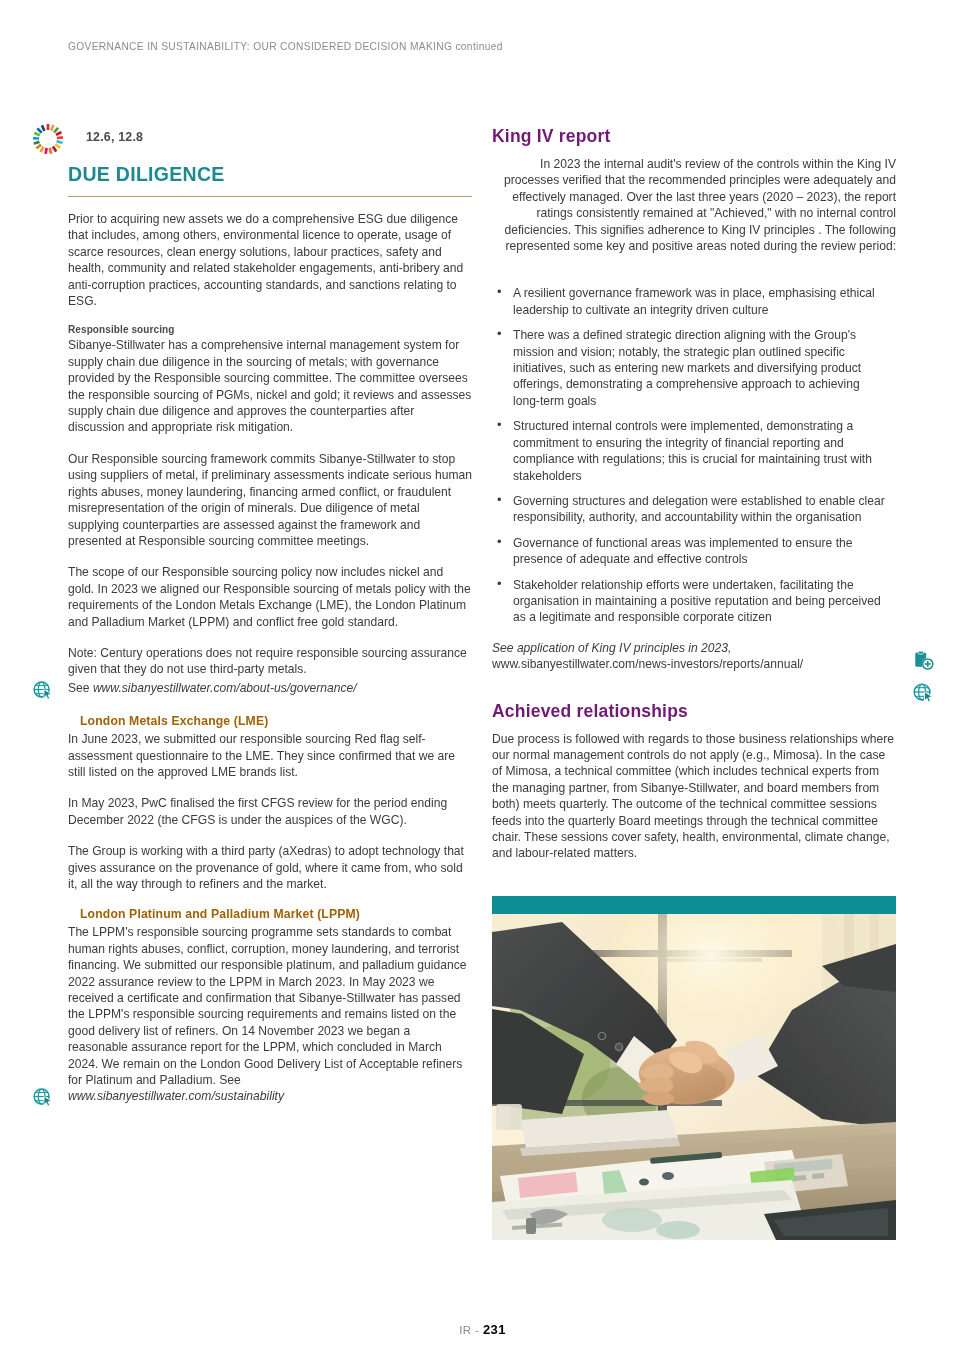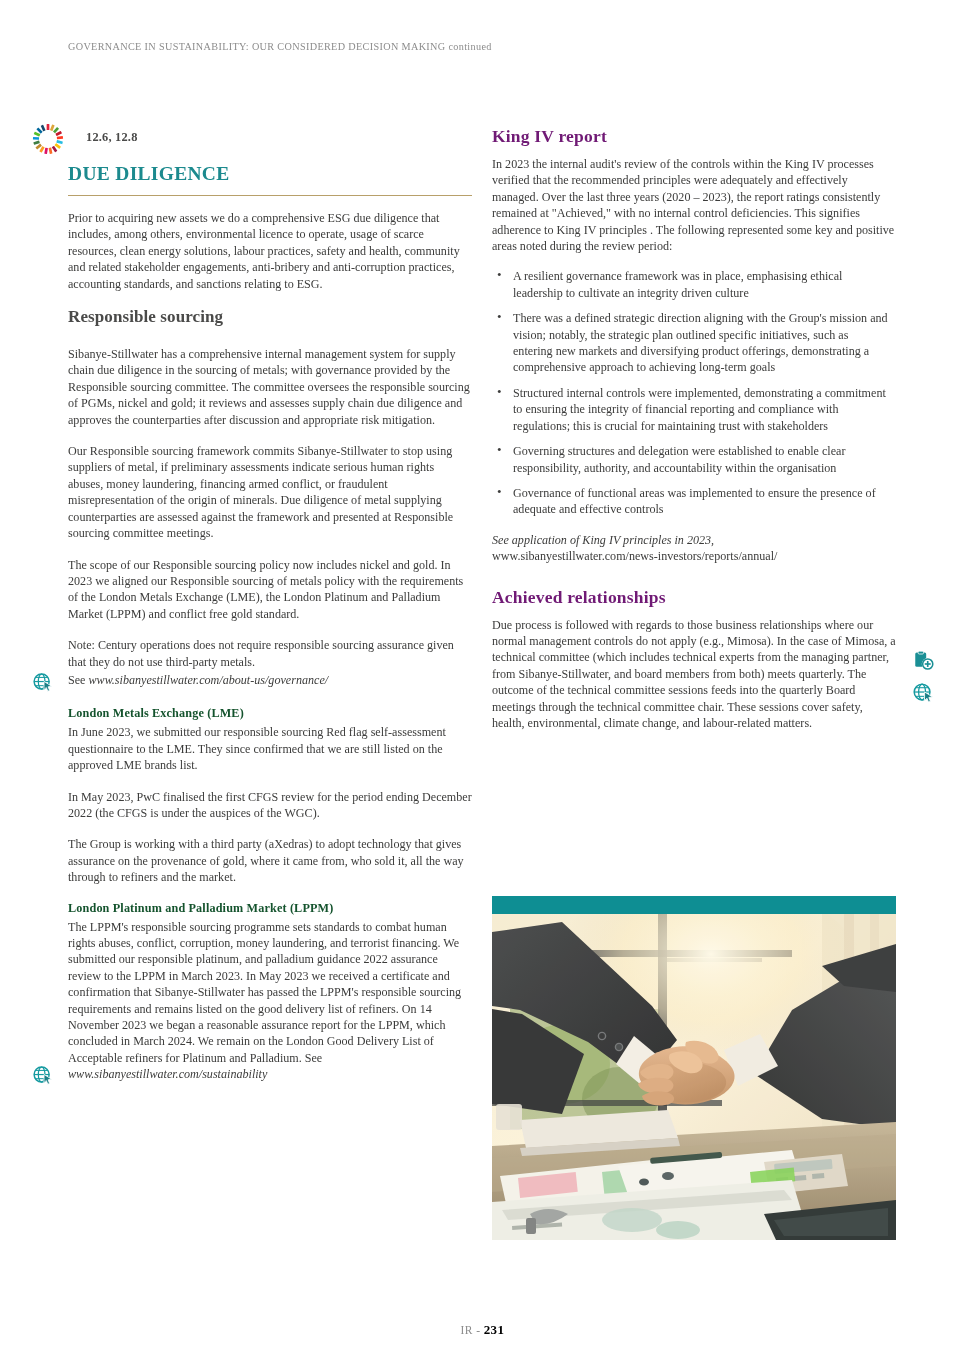--- a/index.html
+++ b/index.html
@@ -7,21 +7,21 @@
   body {
     width: 965px;
     height: 1365px;
     background: #ffffff;
     font-family: "Liberation Sans", sans-serif;
     color: #3c3c3b;
     position: relative;
     overflow: hidden;
   }
 
-  .page { position: relative; width: 965px; height: 1263px; font-family: Liberation Serif, serif; }
+  .page { position: relative; width: 965px; height: 1263px; }
 
   
   .running-header {
     position: absolute;
     left: 68px; top: 41px;
     font-size: 10.2px;
     letter-spacing: 0.35px;
     color: #8c8c8c;
     white-space: nowrap;
   }
@@ -59,49 +59,49 @@
     color: #1c8a8e;
     letter-spacing: 0.3px;
   }
   .rule-gold {
     margin-top: 10px;
     border-top: 1.2px solid #b8a06a;
     width: 100%;
   }
 
   h2.sub-head {
-    margin: 0 0 19px 0;
-    font-size: 17px;
+    margin: 0 0 2px 0;
+    font-size: 10px;
     font-weight: bold;
     color: #4a4a49;
     letter-spacing: 0.1px;
   }
   h3.gold-head {
-    margin: 0 0 3px 0;
+    margin: 0 0 3px 12px;
     font-size: 12.2px;
     font-weight: bold;
-    color: #14532d;
+    color: #a16207;
     letter-spacing: 0.15px;
   }
   h2.teal-head {
     margin: 0 0 9px 0;
     font-size: 17.5px;
     font-weight: bold;
     color: #701a75;
     letter-spacing: 0.2px;
   }
 
   p.body {
     margin: 0 0 15px 0;
     font-size: 12.1px;
     line-height: 16.4px;
     color: #3c3c3b;
     text-align: left;
   }
-  p.body.tight { margin-bottom: 14px; }
+  p.body.tight { margin-bottom: 31px; text-align: right; }
   p.note { margin-bottom: 2px; }
 
   .italic { font-style: italic; }
 
   
   ul.bullets {
     margin: 0 8px 14px 0;
     padding: 0;
     list-style: none;
   }
@@ -290,23 +290,24 @@
 
     <h2 class="teal-head">King IV report</h2>
     <p class="body tight">In 2023 the internal audit's review of the controls within the King IV processes verified that the recommended principles were adequately and effectively managed. Over the last three years (2020 – 2023), the report ratings consistently remained at "Achieved," with no internal control deficiencies. This signifies adherence to King IV principles . The following represented some key and positive areas noted during the review period:</p>
 
     <ul class="bullets">
       <li>A resilient governance framework was in place, emphasising ethical leadership to cultivate an integrity driven culture</li>
       <li>There was a defined strategic direction aligning with the Group's mission and vision; notably, the strategic plan outlined specific initiatives, such as entering new markets and diversifying product offerings, demonstrating a comprehensive approach to achieving long-term goals</li>
       <li>Structured internal controls were implemented, demonstrating a commitment to ensuring the integrity of financial reporting and compliance with regulations; this is crucial for maintaining trust with stakeholders</li>
       <li>Governing structures and delegation were established to enable clear responsibility, authority, and accountability within the organisation</li>
       <li>Governance of functional areas was implemented to ensure the presence of adequate and effective controls</li>
+      <li>Stakeholder relationship efforts were undertaken, facilitating the organisation in maintaining a positive reputation and being perceived as a legitimate and responsible corporate citizen</li>
     </ul>
 
-    <div class="see-line" style="margin-bottom:22px">
+    <div class="see-line" style="margin-bottom:28px">
       <span class="italic">See application of King IV principles in 2023,</span><br>
       <span>www.sibanyestillwater.com/news-investors/reports/annual/</span>
     </div>
 
     <h2 class="teal-head">Achieved relationships</h2>
     <p class="body">Due process is followed with regards to those business relationships where our normal management controls do not apply (e.g., Mimosa). In the case of Mimosa, a technical committee (which includes technical experts from the managing partner, from Sibanye-Stillwater, and board members from both) meets quarterly. The outcome of the technical committee sessions feeds into the quarterly Board meetings through the technical committee chair. These sessions cover safety, health, environmental, climate change, and labour-related matters.</p>
   </div>
 
   <div style="position:absolute; left:912px; top:650px; width:30px;">
     <span style="display:block; margin-bottom:4px;">

